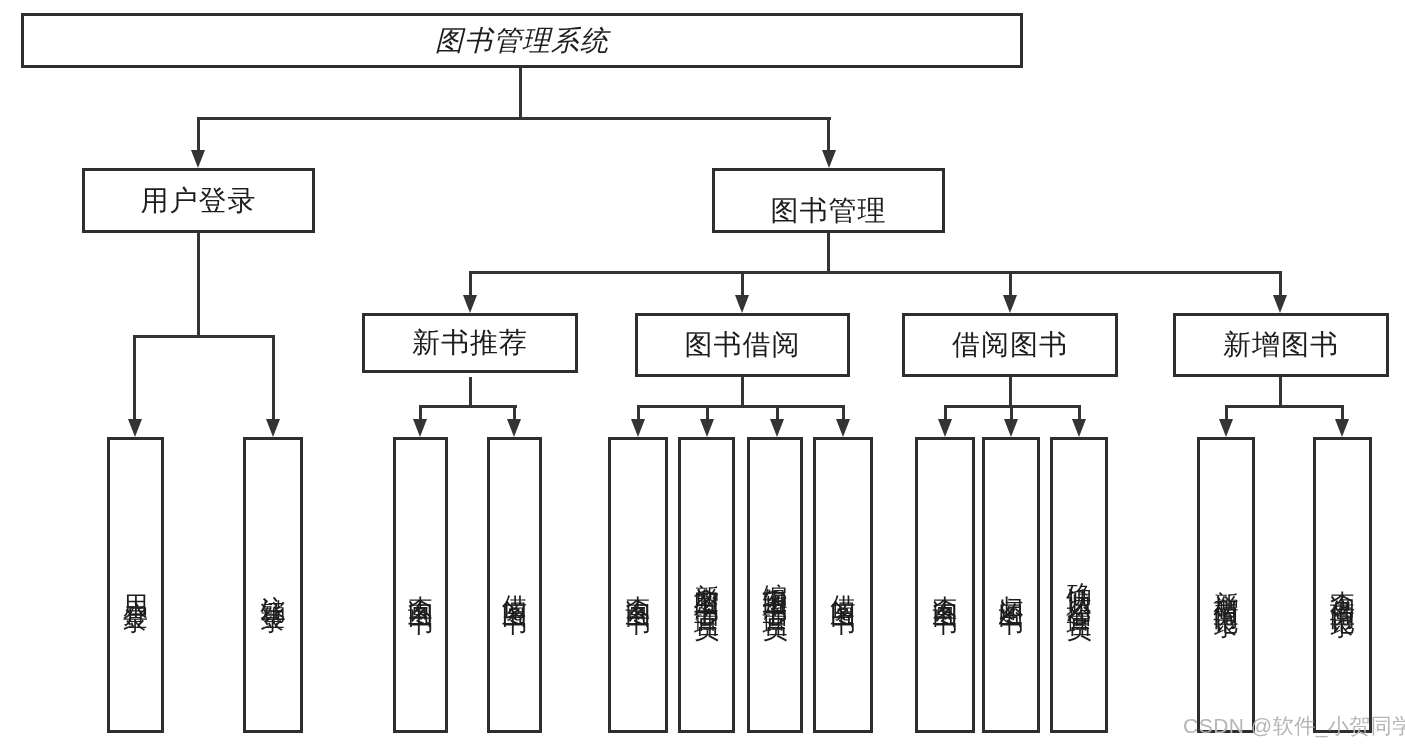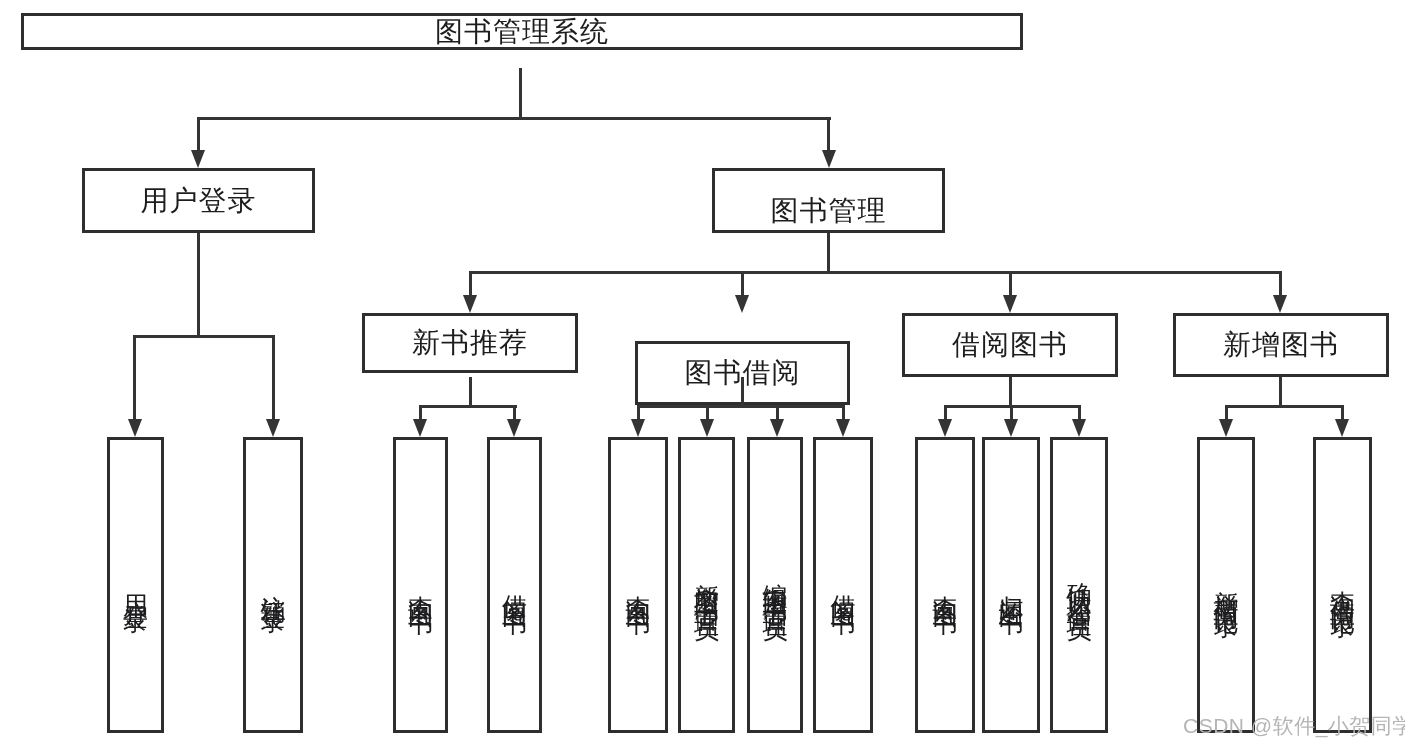--- a/index.html
+++ b/index.html
@@ -26,37 +26,37 @@
   #watermark{
     position:absolute;left:1183px;top:712px;font-size:21px;color:#b5b5b5;
     white-space:nowrap;z-index:5;letter-spacing:0.5px;
   }
 </style>
 </head>
 <body>
 
 <div id="stage">
 
-  <div class="box" style="left:21px;top:13px;width:1002px;height:37px;">
+  <div class="box" style="left:21px;top:13px;width:1002px;height:55px;font-style:italic;">
     <span class="hlabel">图书管理系统</span>
   </div>
 
   <div class="box" style="left:82px;top:168px;width:233px;height:65px;">
     <span class="hlabel">用户登录</span>
   </div>
 
   <div class="box" style="left:712px;top:168px;width:233px;height:65px;align-items:flex-end;">
     <span class="hlabel">图书管理</span>
   </div>
 
   <div class="box" style="left:362px;top:313px;width:216px;height:60px;">
     <span class="hlabel">新书推荐</span>
   </div>
 
-  <div class="box" style="left:635px;top:313px;width:215px;height:64px;margin-top:28px;">
+  <div class="box" style="left:635px;top:313px;width:215px;height:64px;">
     <span class="hlabel">图书借阅</span>
   </div>
 
   <div class="box" style="left:902px;top:313px;width:216px;height:64px;">
     <span class="hlabel">借阅图书</span>
   </div>
 
   <div class="box" style="left:1173px;top:313px;width:216px;height:64px;">
     <span class="hlabel">新增图书</span>
   </div>

